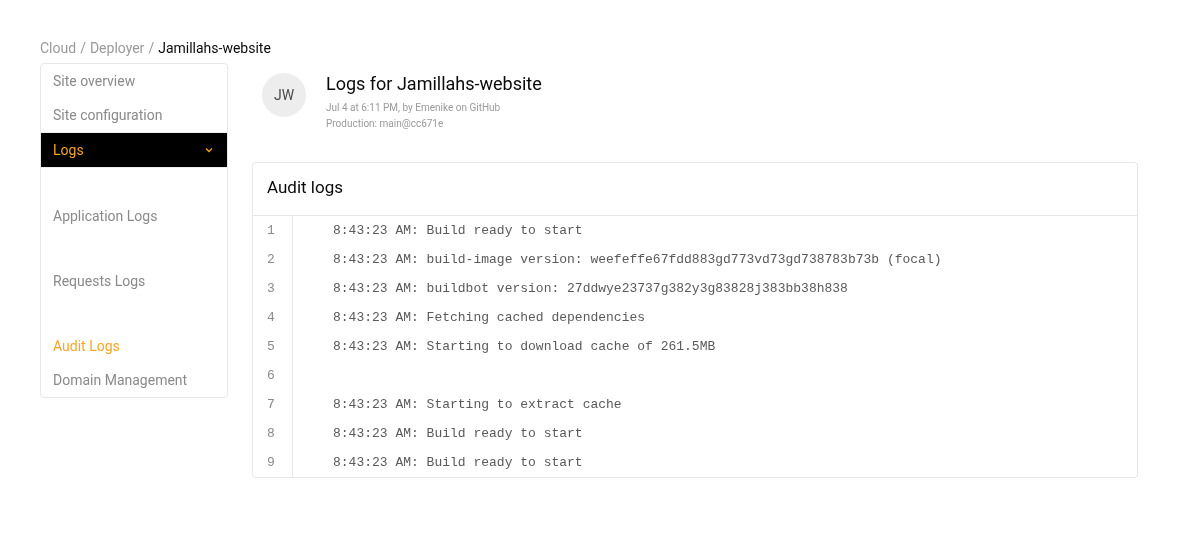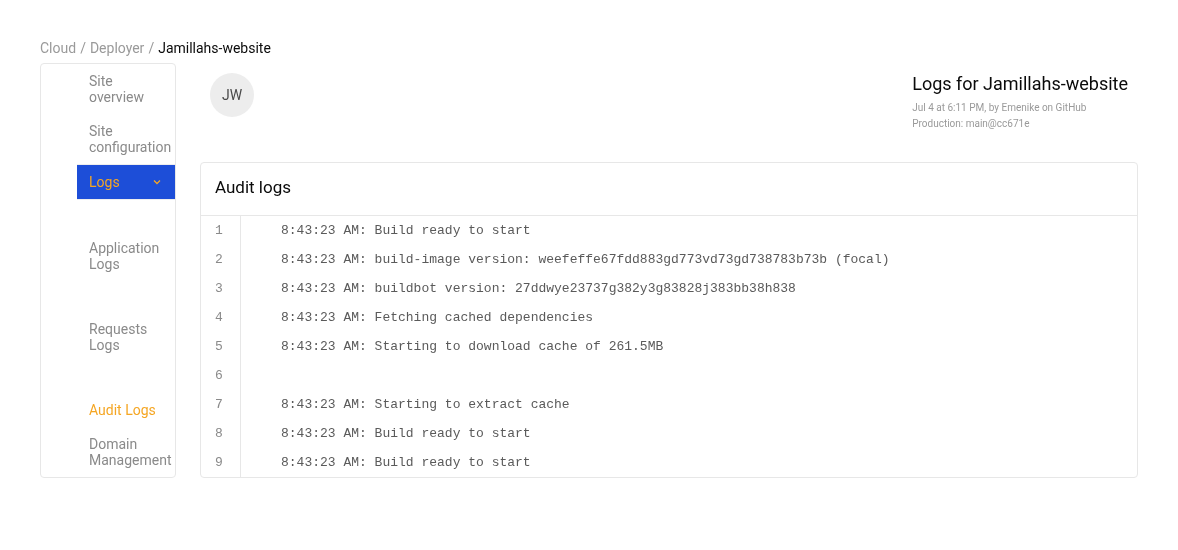--- a/index.html
+++ b/index.html
@@ -19,52 +19,51 @@
       margin-bottom: 7px;
     }
     .breadcrumb .sep { margin: 0 4px; color: #9a9a9a;}
     .breadcrumb .current { color: #0a0a0a; }
     .layout {
       display: flex;
       gap: 24px;
       align-items: flex-start;
     }
     .sidebar {
-      width: 136px;
+      width: 188px;
       border: 1px solid #e7e7e7;
       border-radius: 4px;
       flex-shrink: 0;
       overflow: hidden;
-      padding-left: 36px;
     }
     .side-item {
       padding: 9px 12px;
       color: #8a8a8a;
       font-size: 14px;
       cursor: pointer;
       display: flex;
       align-items: center;
       justify-content: space-between;
     }
     .side-item.active {
       color: #f5a623;
-      background: #1d4ed8;
+      background: #000000;
       border-top: 1px solid #eee;
       border-bottom: 1px solid #eee;
     }
     .side-item.sub { padding-left: 12px; margin-top: 31px; }
     .side-item.sub.active-sub { color: #f5a623; background:transparent; border:none;}
     .side-item.sub.normal { color:#8a8a8a; }
     .side-item .chev { width:12px; height:12px; }
     .main { flex: 1; min-width:0; }
     .header-card {
       display: flex;
+      gap: 20px;
       align-items: flex-start;
       padding: 10px 10px 30px 10px;
-      justify-content: space-between;
     }
     .avatar {
       width: 44px; height: 44px;
       border-radius: 50%;
       background: #ededed;
       display: flex; align-items:center; justify-content:center;
       color: #4a4a4a;
       font-size: 14px;
       font-weight: 400;
       flex-shrink:0;

